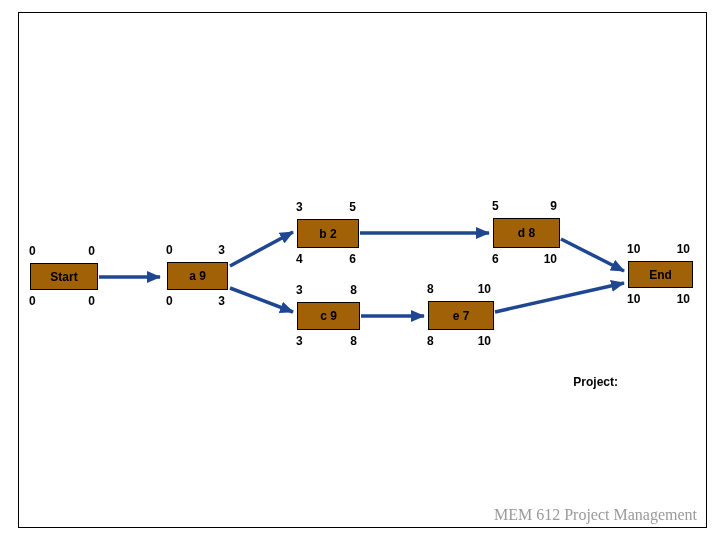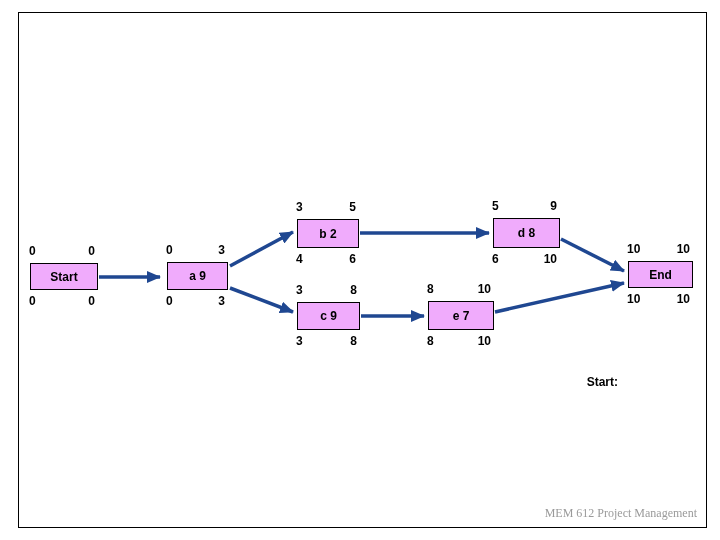--- a/index.html
+++ b/index.html
@@ -9,21 +9,21 @@
   .slide-border {
     position:absolute; left:18px; top:12px; width:689px; height:516px;
     border:1px solid #000; background:#fff;
   }
 
   .edges-layer { position:absolute; left:0; top:0; width:720px; height:540px; pointer-events:none; }
 
   .node { position:absolute; }
   .box {
     position:absolute; left:0; top:0; width:100%; height:100%;
-    border:1px solid #000; background:#f0abfc;
+    border:1px solid #000; background:#a16207;
     display:flex; align-items:center; justify-content:center;
     font-weight:bold; font-size:12px; color:#000;
   }
   .num {
     position:absolute; font-weight:bold; font-size:12px; line-height:14px; color:#000;
     white-space:nowrap;
   }
   .num.tl { left:-1px;  top:-19px; }
   .num.tr { right:3px;  top:-19px; }
   .num.bl { left:-1px;  bottom:-18px; }
@@ -31,21 +31,21 @@
 
   .legend-wrap { position:absolute; left:563px; top:367px; width:135px; height:31px; }
   .legend-label {
     position:absolute; right:80px; top:8px; font-weight:bold; font-size:12px; color:#000;
     white-space:nowrap;
   }
   .legend-node { position:absolute; left:64px; top:0; width:71px; height:31px; }
 
   .footer {
     position:absolute; right:23px; top:506px;
-    font-family:"Liberation Serif", serif; font-size:12px; color:#9a9a9a;
+    font-family:"Liberation Serif", serif; font-size:16px; color:#9a9a9a;
     white-space:nowrap;
   }
 </style>
 </head>
 <body>
 
 <div class="slide-border"></div>
 
 <svg class="edges-layer" viewBox="0 0 720 540" xmlns="http://www.w3.org/2000/svg">
   <defs>
@@ -112,16 +112,16 @@
 
 <div class="node" style="left:628px; top:261px; width:65px; height:27px;">
   <div class="num tl">10</div>
   <div class="num tr">10</div>
   <div class="box">End</div>
   <div class="num bl">10</div>
   <div class="num br">10</div>
 </div>
 
 <div class="legend-wrap">
-  <span class="legend-label">Start:</span>
+  <span class="legend-label">Project:</span>
 </div>
 
 <div class="footer" style="color: rgb(154, 154, 154);">MEM 612 Project Management</div>
 
 </body></html>

